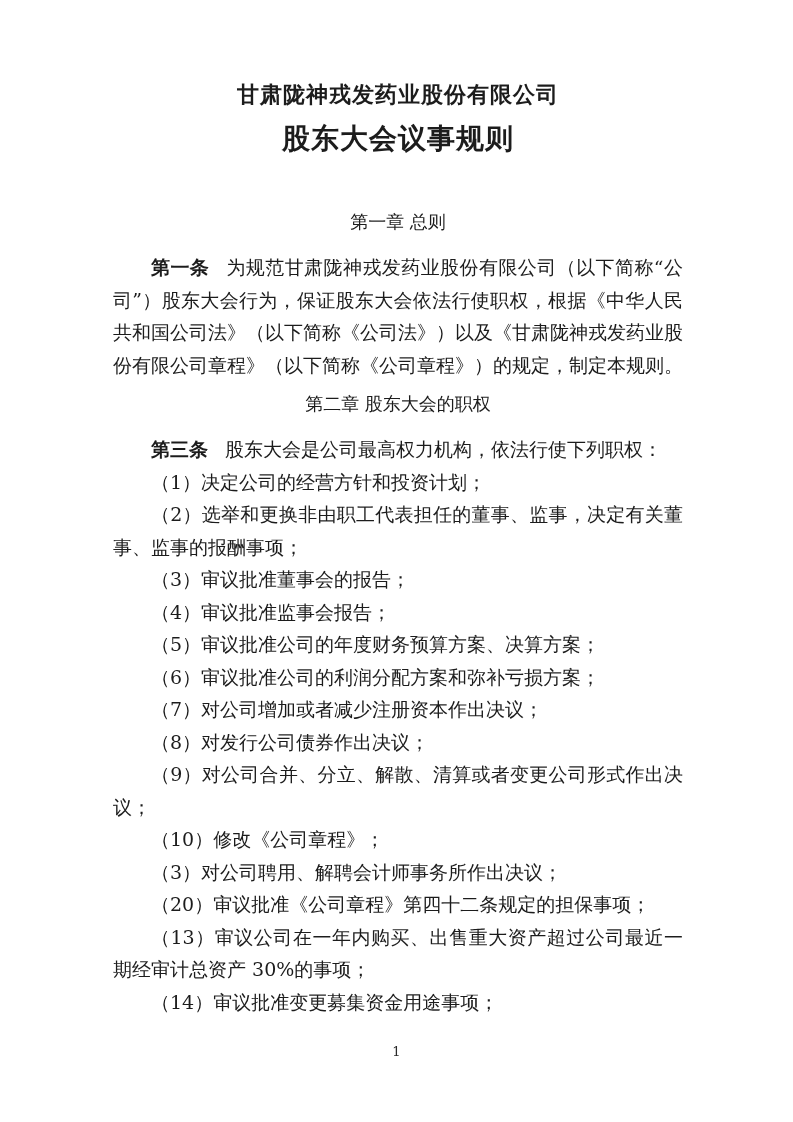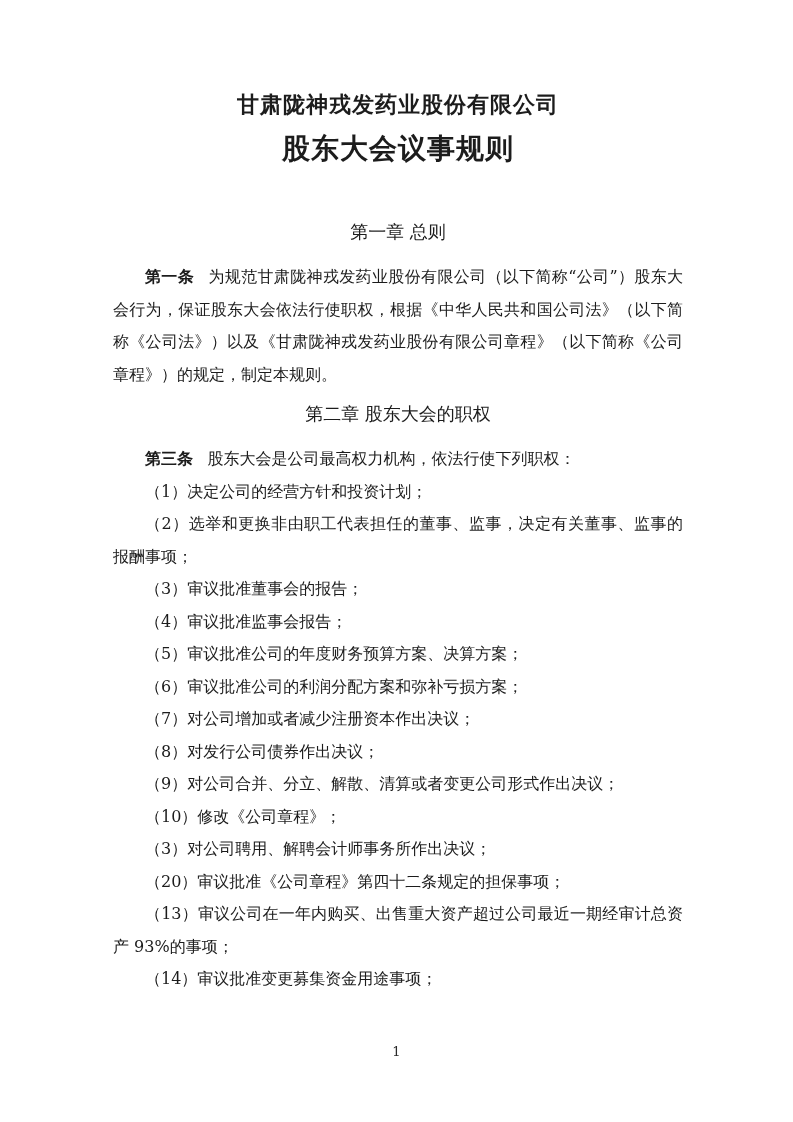--- a/index.html
+++ b/index.html
@@ -12,21 +12,21 @@
     width: 793px;
     height: 1122px;
     background: #ffffff;
     overflow: hidden;
     color: #1c1c1c;
     font-family: "DejaVu Serif", "Liberation Serif", serif;
   }
   .content {
     position: absolute;
     left: 113px;
-    top: 88px;
+    top: 78px;
     width: 570px;
   }
   .doc-title {
     text-align: center;
     font-family: "DejaVu Sans", "Liberation Sans", sans-serif;
     font-weight: bold;
     font-size: 22px;
     line-height: 34px;
     letter-spacing: 1px;
     margin: 0;
@@ -48,21 +48,21 @@
     line-height: 28px;
     margin: 0 0 15px 0;
   }
   .chapter-heading.first {
     margin-top: 52px;
   }
   .chapter-heading.later {
     margin-top: 9px;
   }
   p.para {
-    font-size: 16px;
+    font-size: 19px;
     line-height: 32.5px;
     text-align: justify;
     text-indent: 2em;
     margin: 0;
     word-break: break-all;
   }
   .art-num {
     font-family: "DejaVu Sans", "Liberation Sans", sans-serif;
     font-weight: bold;
     margin-right: 0.9em;
@@ -100,19 +100,19 @@
     <p class="para">（3）审议批准董事会的报告；</p>
     <p class="para">（4）审议批准监事会报告；</p>
     <p class="para">（5）审议批准公司的年度财务预算方案、决算方案；</p>
     <p class="para">（6）审议批准公司的利润分配方案和弥补亏损方案；</p>
     <p class="para">（7）对公司增加或者减少注册资本作出决议；</p>
     <p class="para">（8）对发行公司债券作出决议；</p>
     <p class="para">（9）对公司合并、分立、解散、清算或者变更公司形式作出决议；</p>
     <p class="para">（10）修改《公司章程》；</p>
     <p class="para">（3）对公司聘用、解聘会计师事务所作出决议；</p>
     <p class="para">（20）审议批准《公司章程》第四十二条规定的担保事项；</p>
-    <p class="para">（13）审议公司在一年内购买、出售重大资产超过公司最近一期经审计总资产 93%的事项；</p>
+    <p class="para">（13）审议公司在一年内购买、出售重大资产超过公司最近一期经审计总资产 30%的事项；</p>
     <p class="para">（14）审议批准变更募集资金用途事项；</p>
 
   </div>
 
   <div class="page-number">1</div>
 </div>
 
 </body></html>

